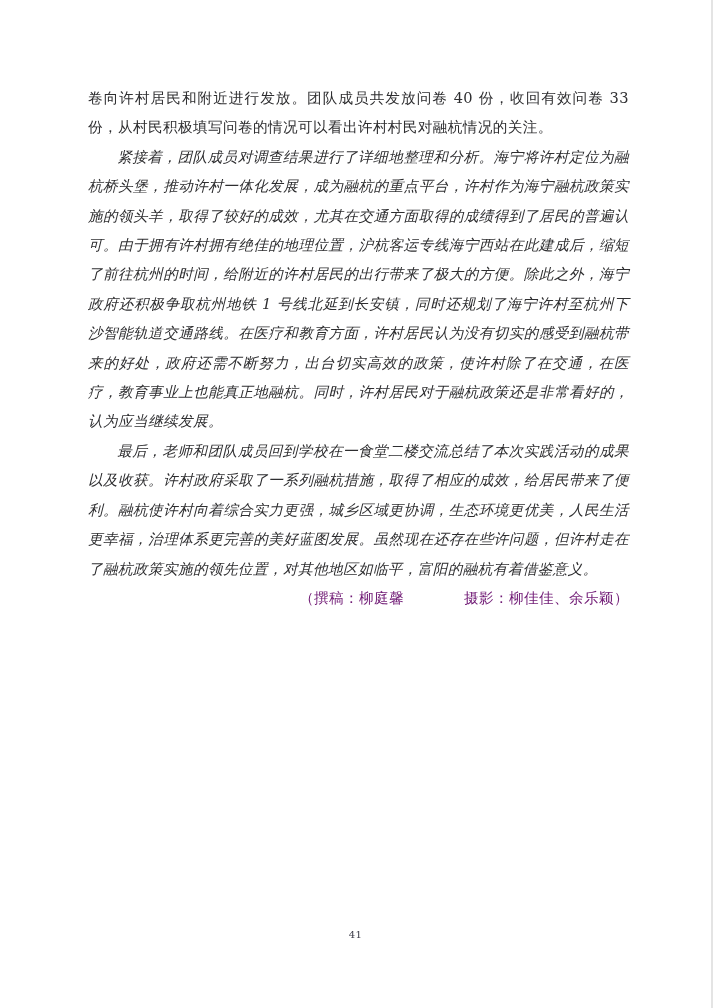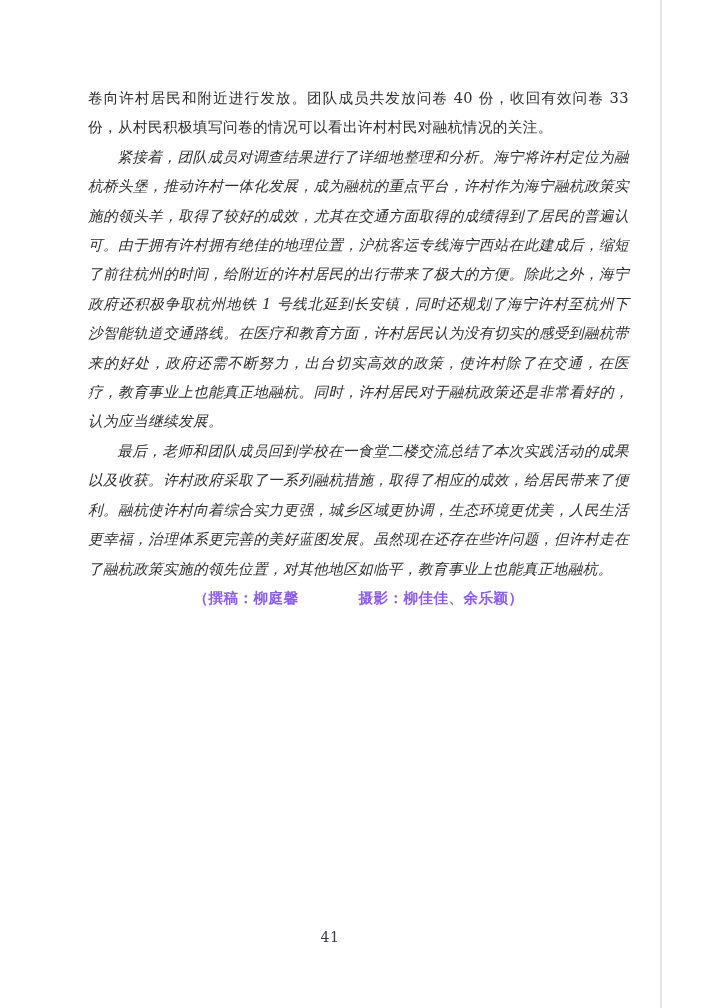--- a/index.html
+++ b/index.html
@@ -1,58 +1,57 @@
 <!DOCTYPE html>
 <html><head>
 <meta charset="utf-8">
 <style>
   * { margin: 0; padding: 0; box-sizing: border-box; }
   html, body { background: #ffffff; }
   .page {
     position: relative;
-    width: 662px;
+    width: 713px;
     height: 1008px;
     background: #ffffff;
     overflow: hidden;
     border-right: 2px solid #e4e4e4;
     font-family: "DejaVu Serif", "Liberation Serif", serif;
   }
   .content {
     position: absolute;
     left: 88px;
     top: 83px;
     width: 541px;
     font-size: 14.6px;
     line-height: 29.4px;
     color: #2e2e30;
     text-align: justify;
     letter-spacing: 0.4px;
   }
   .para { text-align: justify; }
   .para.indent { text-indent: 2em; font-style: italic; }
   .credits {
-    text-align: center;
-    color: #8b5cf6;
-    font-weight: bold;
+    text-align: right;
+    color: #701a75;
   }
   .page-number {
     position: absolute;
     left: 0;
     right: 0;
     top: 929px;
     text-align: center;
-    font-size: 14px;
+    font-size: 10px;
     color: #3a3a46;
     letter-spacing: 0.5px;
   }
 </style>
 </head>
 <body>
 
 <div class="page">
   <div class="content">
     <p class="para">卷向许村居民和附近进行发放。团队成员共发放问卷 40 份，收回有效问卷 33 份，从村民积极填写问卷的情况可以看出许村村民对融杭情况的关注。</p>
     <p class="para indent">紧接着，团队成员对调查结果进行了详细地整理和分析。海宁将许村定位为融杭桥头堡，推动许村一体化发展，成为融杭的重点平台，许村作为海宁融杭政策实施的领头羊，取得了较好的成效，尤其在交通方面取得的成绩得到了居民的普遍认可。由于拥有许村拥有绝佳的地理位置，沪杭客运专线海宁西站在此建成后，缩短了前往杭州的时间，给附近的许村居民的出行带来了极大的方便。除此之外，海宁政府还积极争取杭州地铁 1 号线北延到长安镇，同时还规划了海宁许村至杭州下沙智能轨道交通路线。在医疗和教育方面，许村居民认为没有切实的感受到融杭带来的好处，政府还需不断努力，出台切实高效的政策，使许村除了在交通，在医疗，教育事业上也能真正地融杭。同时，许村居民对于融杭政策还是非常看好的，认为应当继续发展。</p>
-    <p class="para indent">最后，老师和团队成员回到学校在一食堂二楼交流总结了本次实践活动的成果以及收获。许村政府采取了一系列融杭措施，取得了相应的成效，给居民带来了便利。融杭使许村向着综合实力更强，城乡区域更协调，生态环境更优美，人民生活更幸福，治理体系更完善的美好蓝图发展。虽然现在还存在些许问题，但许村走在了融杭政策实施的领先位置，对其他地区如临平，教育事业上也能真正地融杭。</p>
+    <p class="para indent">最后，老师和团队成员回到学校在一食堂二楼交流总结了本次实践活动的成果以及收获。许村政府采取了一系列融杭措施，取得了相应的成效，给居民带来了便利。融杭使许村向着综合实力更强，城乡区域更协调，生态环境更优美，人民生活更幸福，治理体系更完善的美好蓝图发展。虽然现在还存在些许问题，但许村走在了融杭政策实施的领先位置，对其他地区如临平，富阳的融杭有着借鉴意义。</p>
     <p class="credits">（撰稿：柳庭馨　　　　摄影：柳佳佳、余乐颖）</p>
   </div>
   <div class="page-number">41</div>
 </div>
 
 </body></html>

